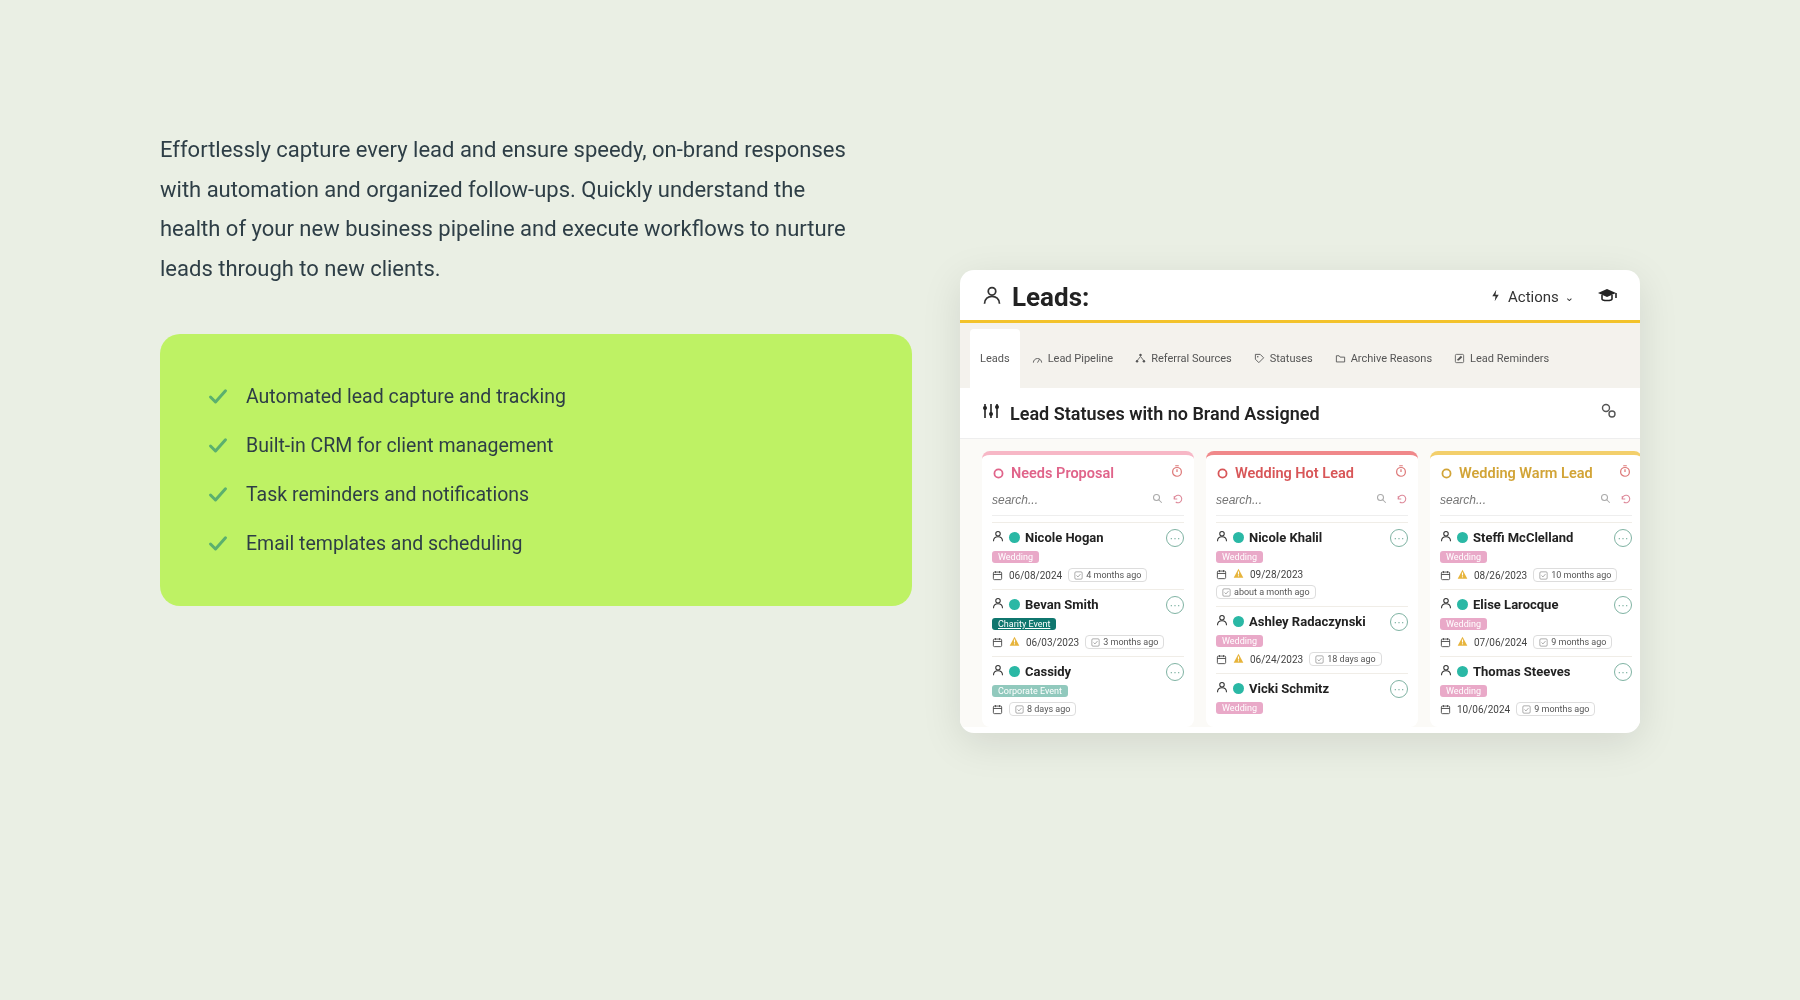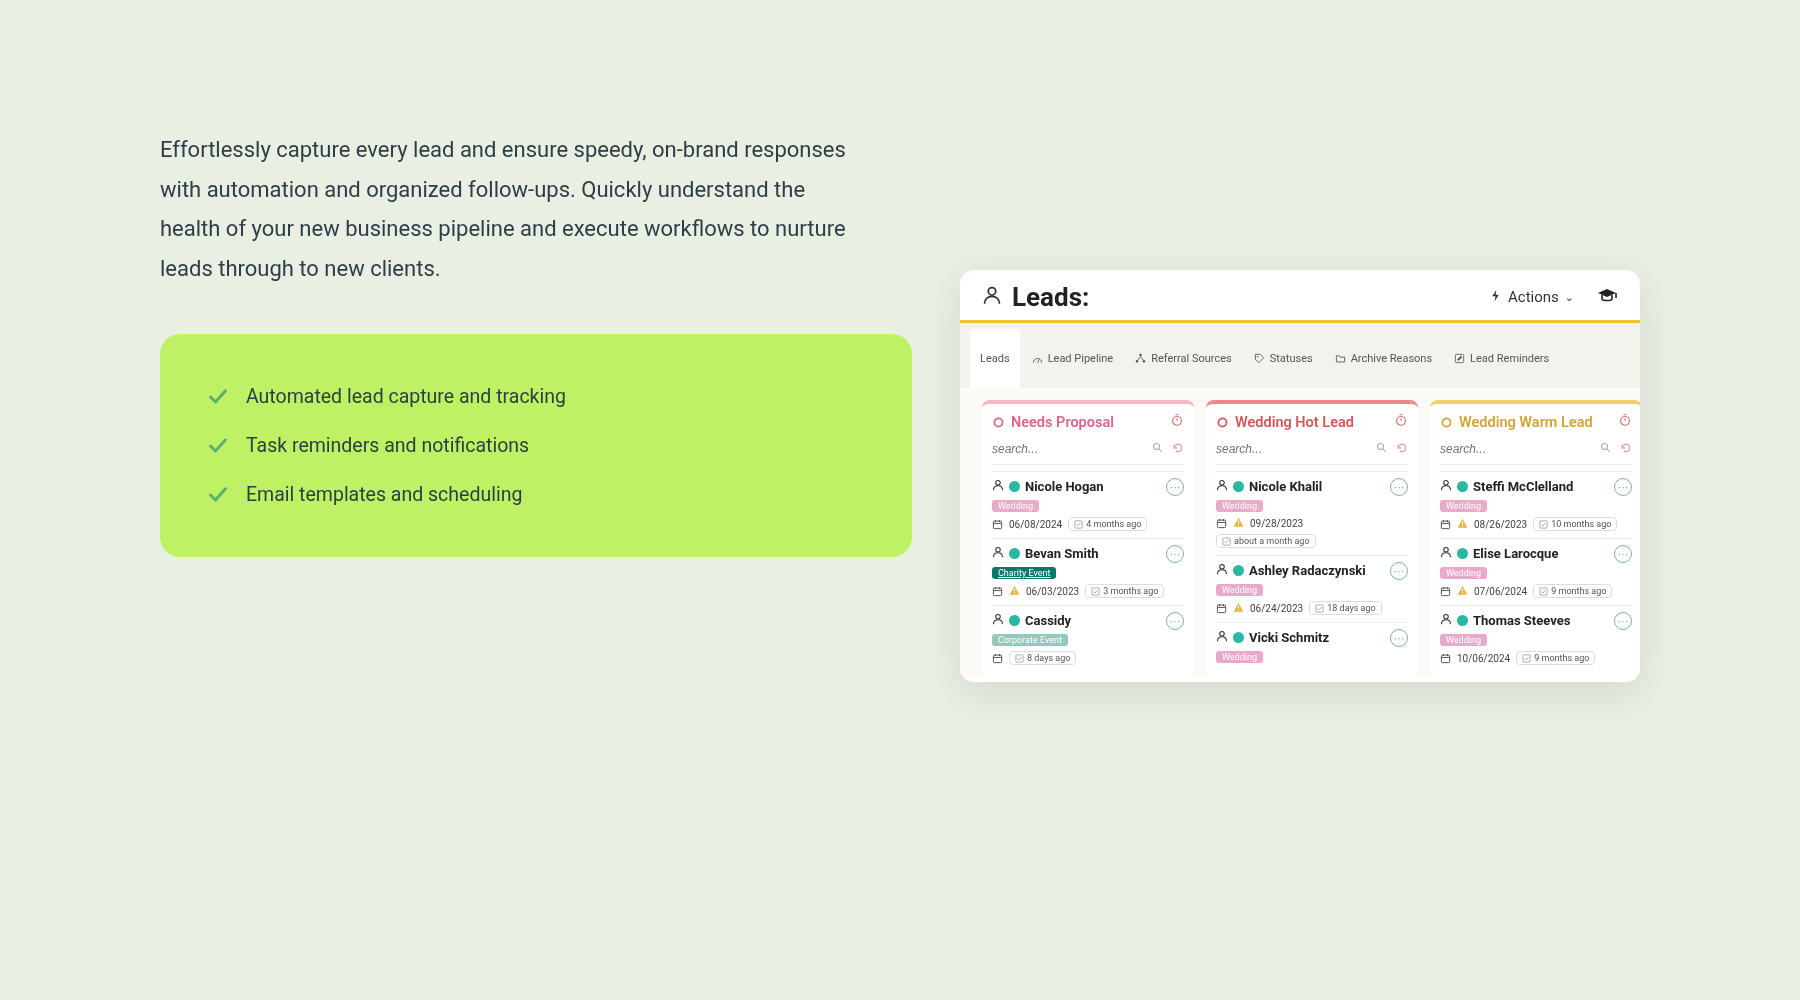--- a/index.html
+++ b/index.html
@@ -275,20 +275,28 @@
     <div class="subtext">Effortlessly capture every lead and ensure speedy, on-brand responses with automation and organized follow-ups. Quickly understand the health of your new business pipeline and execute workflows to nurture leads through to new clients.</div>
 
     <div class="feature-card">
       <div class="feature-row">
         <span class="check-icon">
             <svg viewBox="0 0 16 16">
               <use href="#i-check"></use>
             </svg>
           </span>
         <span>Automated lead capture and tracking</span>
+      </div>
+      <div class="feature-row">
+        <span class="check-icon">
+            <svg viewBox="0 0 16 16">
+              <use href="#i-check"></use>
+            </svg>
+          </span>
+        <span>Built-in CRM for client management</span>
       </div>
       <div class="feature-row">
         <span class="check-icon">
             <svg viewBox="0 0 16 16">
               <use href="#i-check"></use>
             </svg>
           </span>
         <span>Task reminders and notifications</span>
       </div>
       <div class="feature-row">
@@ -355,20 +363,31 @@
             <span>Archive Reasons</span>
           </div>
         <div class="tab">
             <svg viewBox="0 0 16 16">
               <use href="#i-edit"></use>
             </svg>
             <span>Lead Reminders</span>
           </div>
       </div>
 
+      <div class="section-head">
+        <div class="section-title">
+          <span class="sliders-icon"><svg viewBox="0 0 18 18">
+                <use href="#i-sliders"></use>
+              </svg></span>
+          <span>Lead Statuses with no Brand Assigned</span>
+        </div>
+        <span class="cogs-icon"><svg viewBox="0 0 18 18">
+              <use href="#i-cogs"></use>
+            </svg></span>
+      </div>
 
       <div class="columns" id="columns">
           <div class="col col-pink">
             <span class="col-timer"><svg viewBox="0 0 16 16" style="color:#e58">
                 <use href="#i-timer"></use>
               </svg></span>
             <div class="col-head">
               <svg viewBox="0 0 16 16" width="13" height="13">
                 <use href="#i-ring"></use>
               </svg>

